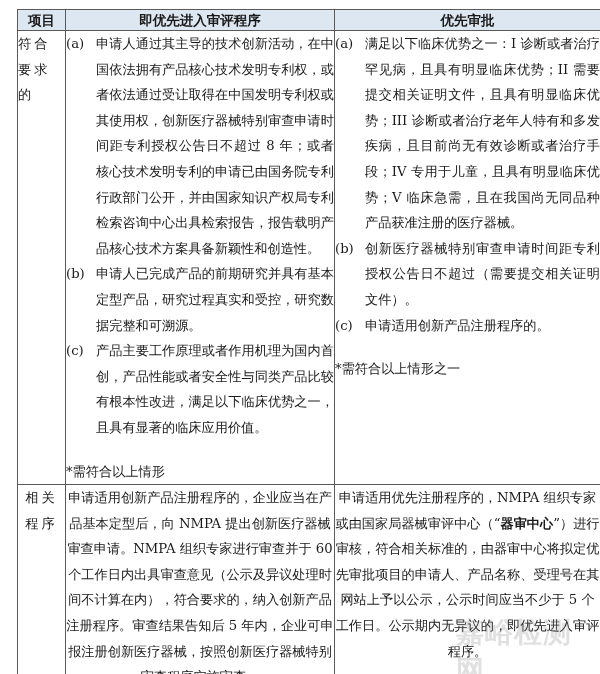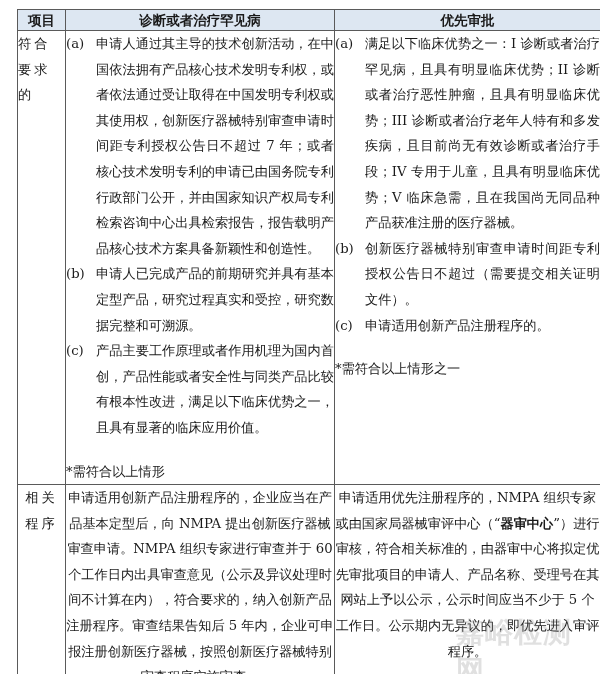--- a/index.html
+++ b/index.html
@@ -29,44 +29,44 @@
 
 <table class="cmp">
   <colgroup>
       <col class="c1">
       <col class="c2">
       <col class="c3">
     </colgroup>
   <tbody>
       <tr>
     <th>项目</th>
-    <th>诊断或者治疗罕见病</th>
+    <th>即优先进入审评程序</th>
     <th>优先审批</th>
   </tr>
   <tr class="body1">
     <td class="rowhead">符合要求的</td>
     <td class="items">
       <div class="item">
         <span class="lbl">(a)</span>
-        <span class="txt">申请人通过其主导的技术创新活动，在中国依法拥有产品核心技术发明专利权，或者依法通过受让取得在中国发明专利权或其使用权，创新医疗器械特别审查申请时间距专利授权公告日不超过 7 年；或者核心技术发明专利的申请已由国务院专利行政部门公开，并由国家知识产权局专利检索咨询中心出具检索报告，报告载明产品核心技术方案具备新颖性和创造性。</span>
+        <span class="txt">申请人通过其主导的技术创新活动，在中国依法拥有产品核心技术发明专利权，或者依法通过受让取得在中国发明专利权或其使用权，创新医疗器械特别审查申请时间距专利授权公告日不超过 8 年；或者核心技术发明专利的申请已由国务院专利行政部门公开，并由国家知识产权局专利检索咨询中心出具检索报告，报告载明产品核心技术方案具备新颖性和创造性。</span>
       </div>
       <div class="item">
         <span class="lbl">(b)</span>
         <span class="txt">申请人已完成产品的前期研究并具有基本定型产品，研究过程真实和受控，研究数据完整和可溯源。</span>
       </div>
       <div class="item">
         <span class="lbl">(c)</span>
         <span class="txt">产品主要工作原理或者作用机理为国内首创，产品性能或者安全性与同类产品比较有根本性改进，满足以下临床优势之一，且具有显著的临床应用价值。</span>
       </div>
       <div class="note">*需符合以上情形</div>
     </td>
     <td class="items">
       <div class="item">
         <span class="lbl">(a)</span>
-        <span class="txt">满足以下临床优势之一：I 诊断或者治疗罕见病，且具有明显临床优势；II 诊断或者治疗恶性肿瘤，且具有明显临床优势；III 诊断或者治疗老年人特有和多发疾病，且目前尚无有效诊断或者治疗手段；IV 专用于儿童，且具有明显临床优势；V 临床急需，且在我国尚无同品种产品获准注册的医疗器械。</span>
+        <span class="txt">满足以下临床优势之一：I 诊断或者治疗罕见病，且具有明显临床优势；II 需要提交相关证明文件，且具有明显临床优势；III 诊断或者治疗老年人特有和多发疾病，且目前尚无有效诊断或者治疗手段；IV 专用于儿童，且具有明显临床优势；V 临床急需，且在我国尚无同品种产品获准注册的医疗器械。</span>
       </div>
       <div class="item">
         <span class="lbl">(b)</span>
         <span class="txt">创新医疗器械特别审查申请时间距专利授权公告日不超过（需要提交相关证明文件）。</span>
       </div>
       <div class="item">
         <span class="lbl">(c)</span>
         <span class="txt">申请适用创新产品注册程序的。</span>
       </div>
       <div class="note">*需符合以上情形之一</div>

